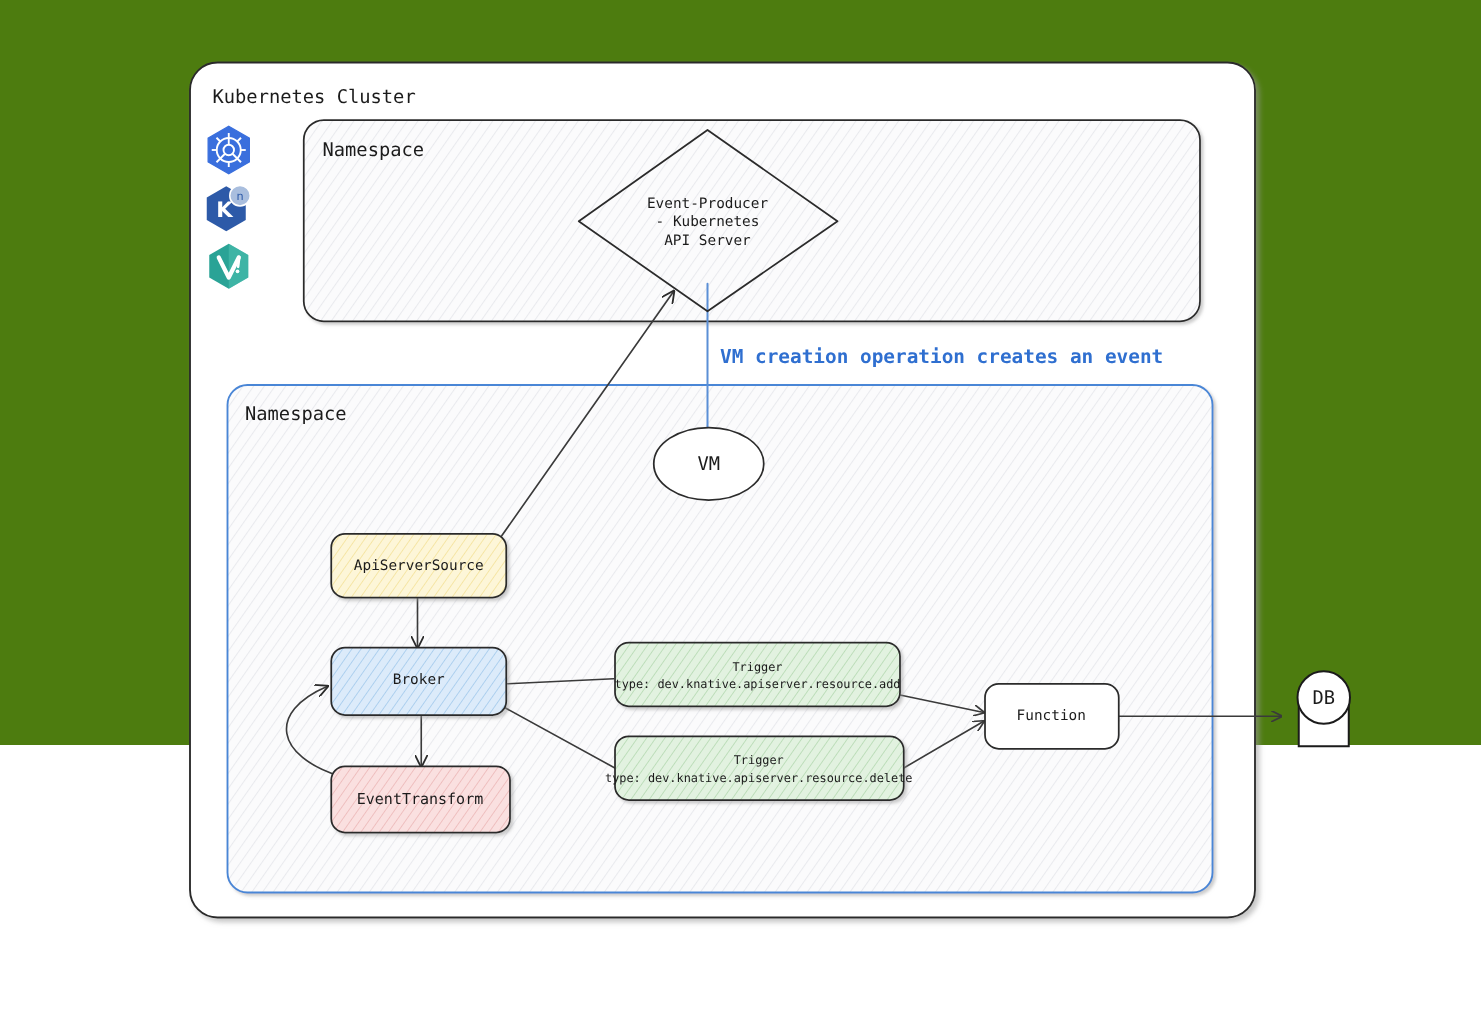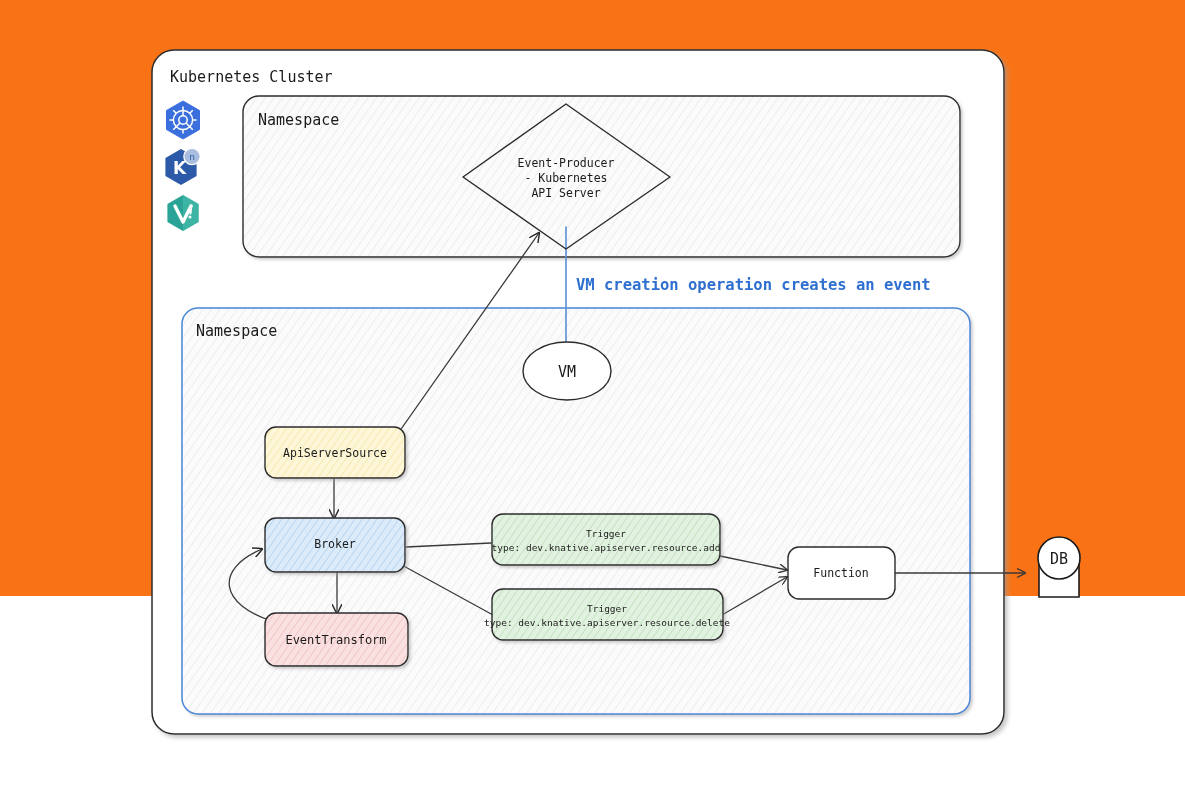--- a/index.html
+++ b/index.html
@@ -9,21 +9,21 @@
     background: #ffffff;
     width: 1185px;
     height: 808px;
     overflow: hidden;
     font-family: "DejaVu Sans Mono", monospace;
   }
   #canvas {
     position: relative;
     width: 1185px;
     height: 596px;
-    background: #f97316;
+    background: #4d7c0f;
   }
   svg#diagram {
     position: absolute;
     left: 0;
     top: 0;
     width: 1185px;
     height: 808px;
   }
   .node-label {
     font-family: "DejaVu Sans Mono", monospace;

